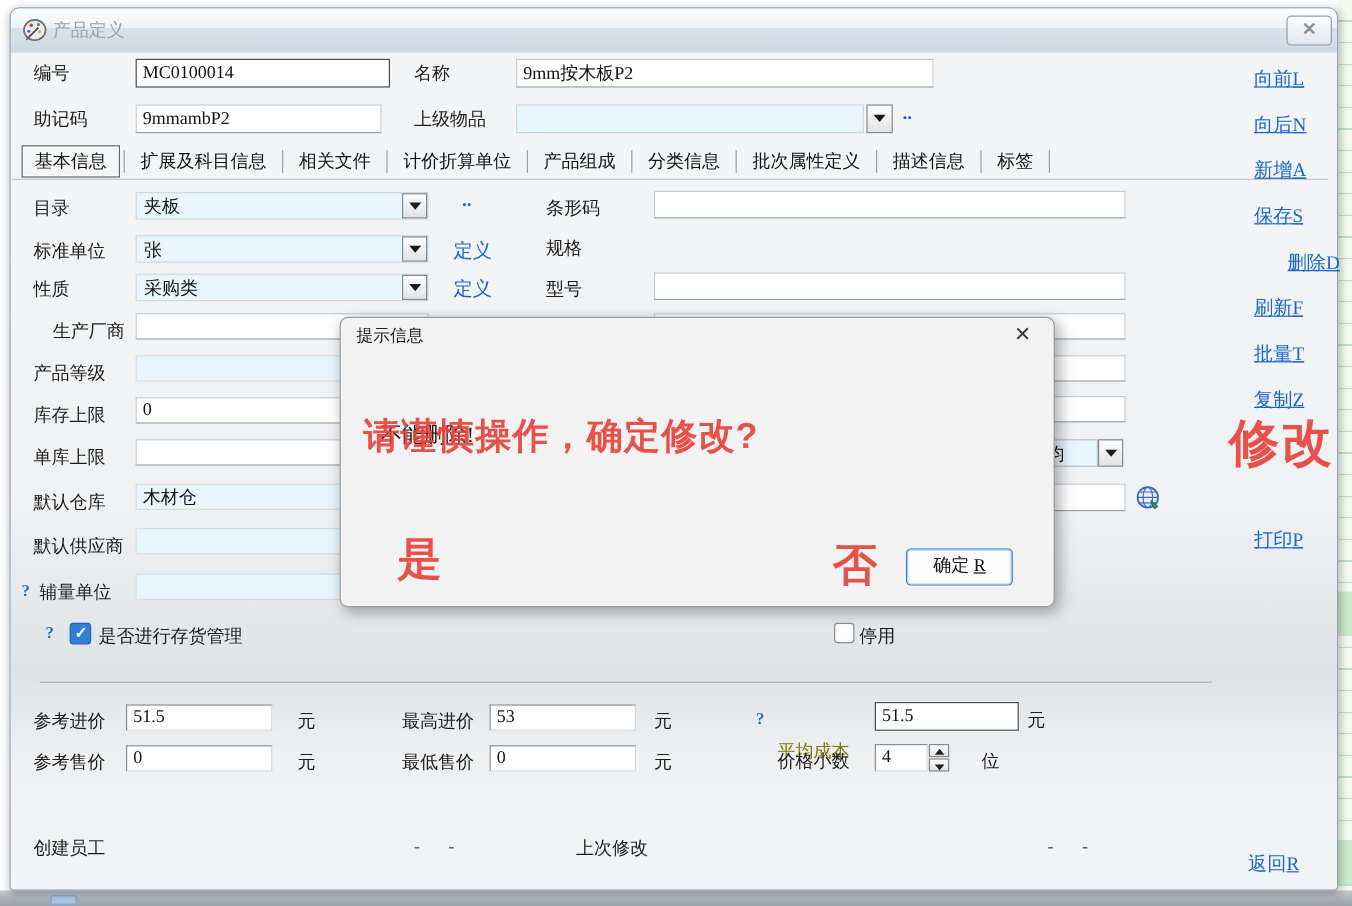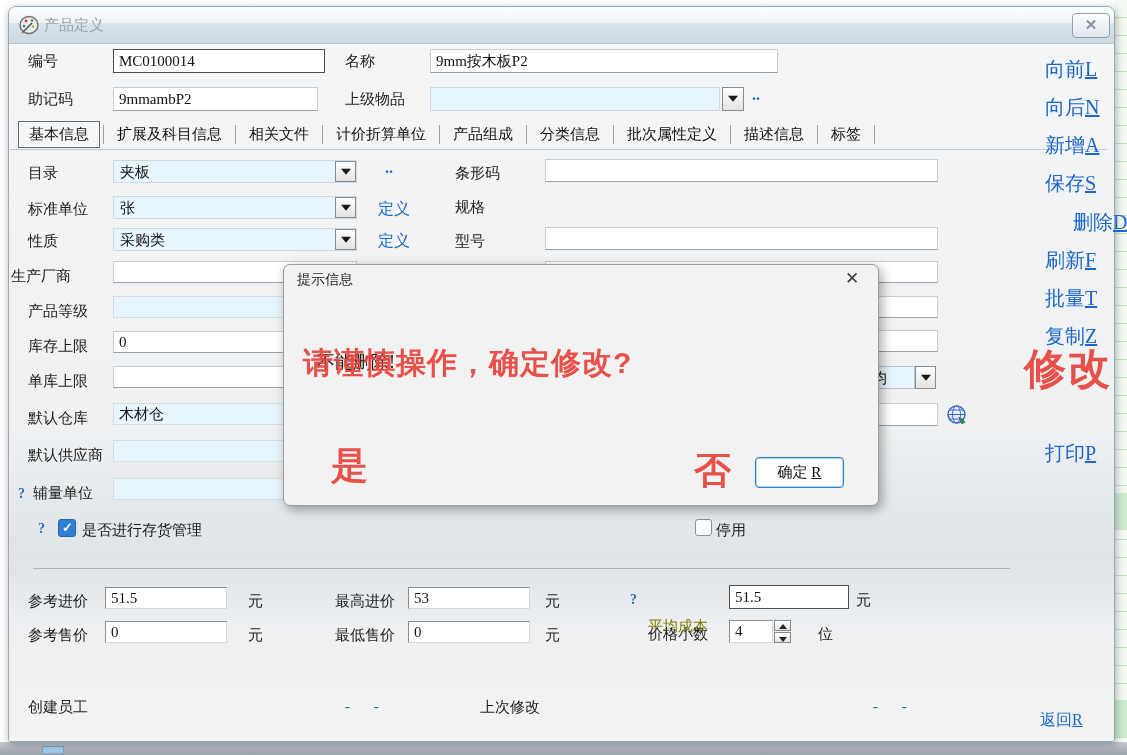--- a/index.html
+++ b/index.html
@@ -87,21 +87,21 @@
     font-size:15px; color:#111; z-index:21; cursor:pointer; }
 
   
   .anno { color:#e8433c; font-weight:bold; opacity:.92; z-index:30; white-space:nowrap;
     font-family:"Liberation Sans","DejaVu Sans",sans-serif;text-align:center; }
   .anno-line { left:303px; top:343px; font-size:30px; letter-spacing:1px; }
   .anno-yes { left:331px; top:441px; font-size:37px; }
   .anno-no { left:694px; top:446px; font-size:37px; }
   .anno-modify { left:1024px; top:341px; font-size:42px; letter-spacing:2px; }
 
-  .side-link { font-size:20px; z-index:5; }
+  .side-link { font-size:16px; z-index:5;text-decoration:underline; }
 </style>
 </head>
 <body>
 
 <div id="stage">
 
   <div class="abs bg-grid"></div>
   <div class="abs bg-grid-block" style="top:493px;"></div>
   <div class="abs bg-grid-block" style="top:700px;"></div>
   <div class="abs bg-bottom"></div>
@@ -192,21 +192,21 @@
   </div>
   <div class="abs dd-standalone" style="left:915px;top:366px;height:23px;width:21px;"></div>
   <input class="abs fld inp-flat" style="left: 545px; top: 403px; width: 393px; height: 23px;" readonly="">
   <svg class="abs" style="left:946px;top:404px;" width="21" height="21" viewBox="0 0 21 21">
     <circle cx="10.5" cy="10.5" r="8.5" fill="#e8f1fa" stroke="#3a67c9" stroke-width="1.5"></circle>
     <ellipse cx="10.5" cy="10.5" rx="4" ry="8.5" fill="none" stroke="#3a67c9" stroke-width="1"></ellipse>
     <path d="M2.2 10.5 h16.6 M3.5 6 h14 M3.5 15 h14" stroke="#3a67c9" stroke-width="1" fill="none"></path>
     <path d="M13 13 l6 5 -3 2 z" fill="#2e9e4f" stroke="#1d6e36" stroke-width=".8"></path>
   </svg>
 
-  <div class="abs lbl" style="left:11px;top:267px;">生产厂商</div>
+  <div class="abs lbl" style="left:44px;top:267px;">生产厂商</div>
   <input class="abs fld inp-flat" style="left: 113px; top: 261px; width: 244px; height: 22px;" readonly="" value="">
   <div class="abs lbl" style="left:28px;top:302px;">产品等级</div>
   <input class="abs fld inp-blue" style="left: 113px; top: 296px; width: 244px; height: 22px;" readonly="" value="">
   <div class="abs lbl" style="left:28px;top:337px;">库存上限</div>
   <input class="abs fld inp-flat" style="left: 113px; top: 331px; width: 244px; height: 22px;" readonly="" value="0">
   <div class="abs lbl" style="left:28px;top:372px;">单库上限</div>
   <input class="abs fld inp-flat" style="left: 113px; top: 366px; width: 244px; height: 22px;" readonly="" value="">
   <div class="abs lbl" style="left:28px;top:409px;">默认仓库</div>
   <input class="abs fld inp-blue" style="left: 113px; top: 403px; width: 244px; height: 22px;" readonly="" value="木材仓">
   <div class="abs lbl" style="left:28px;top:446px;text-align:center;">默认供应商</div>

